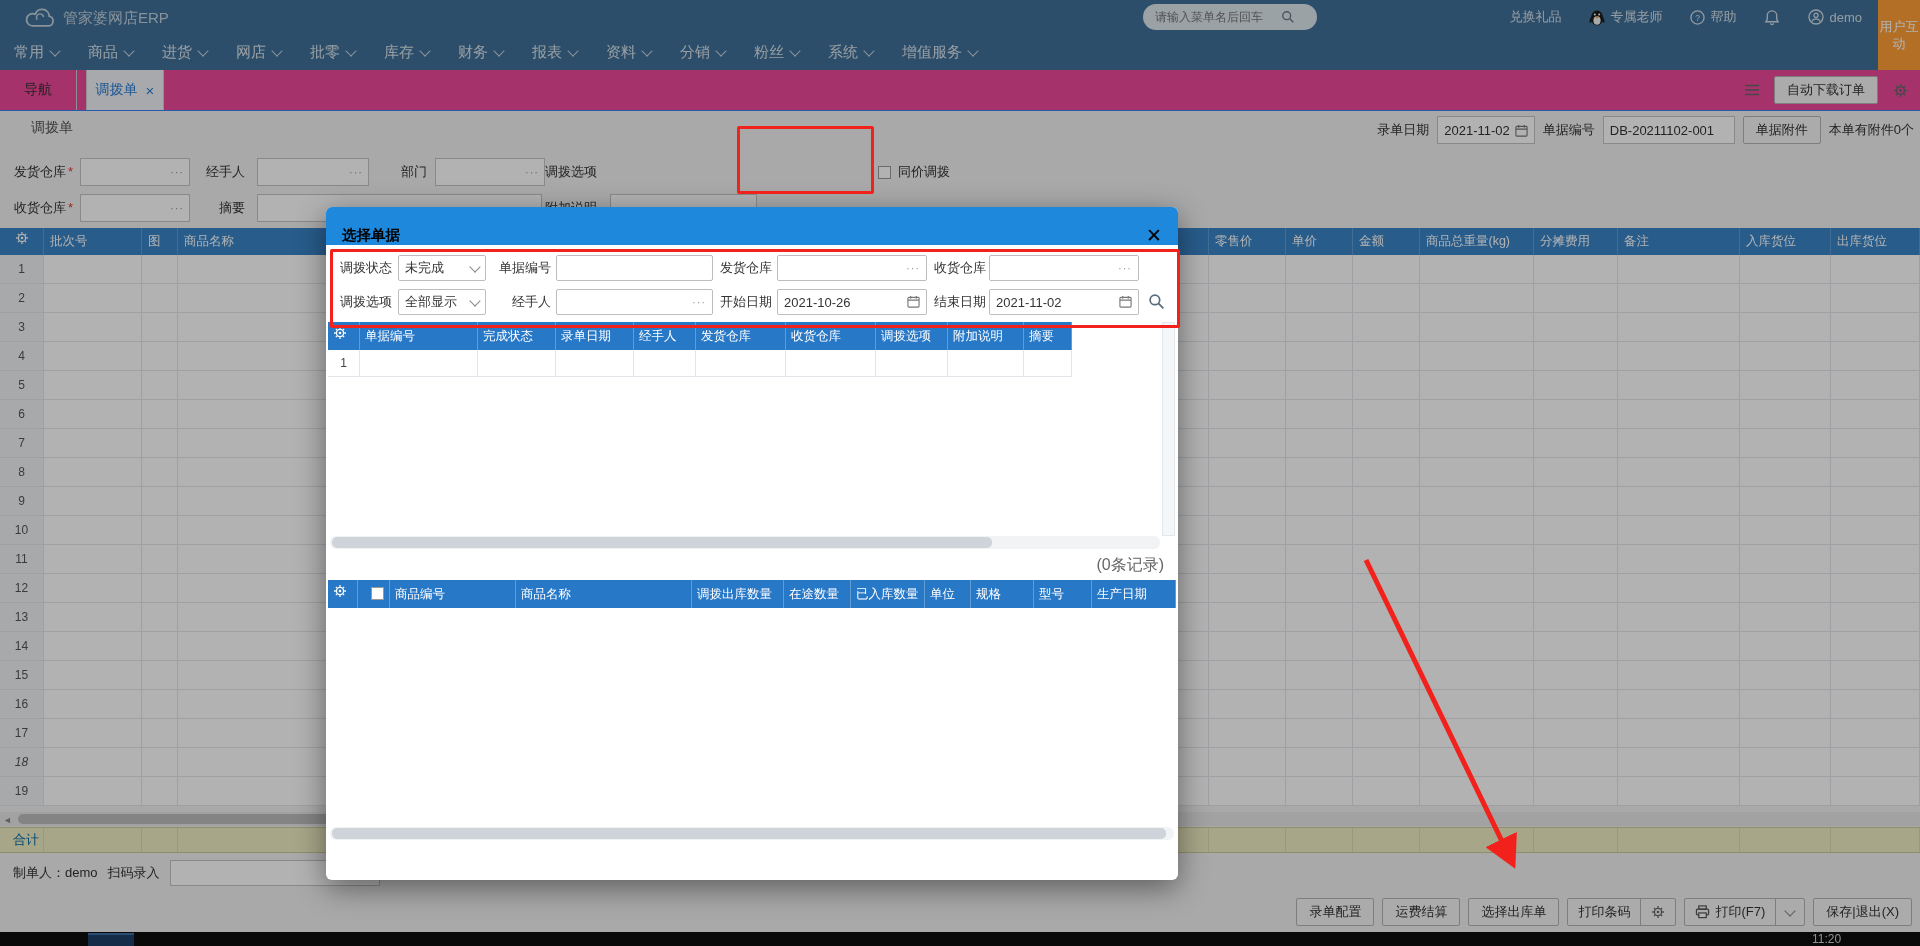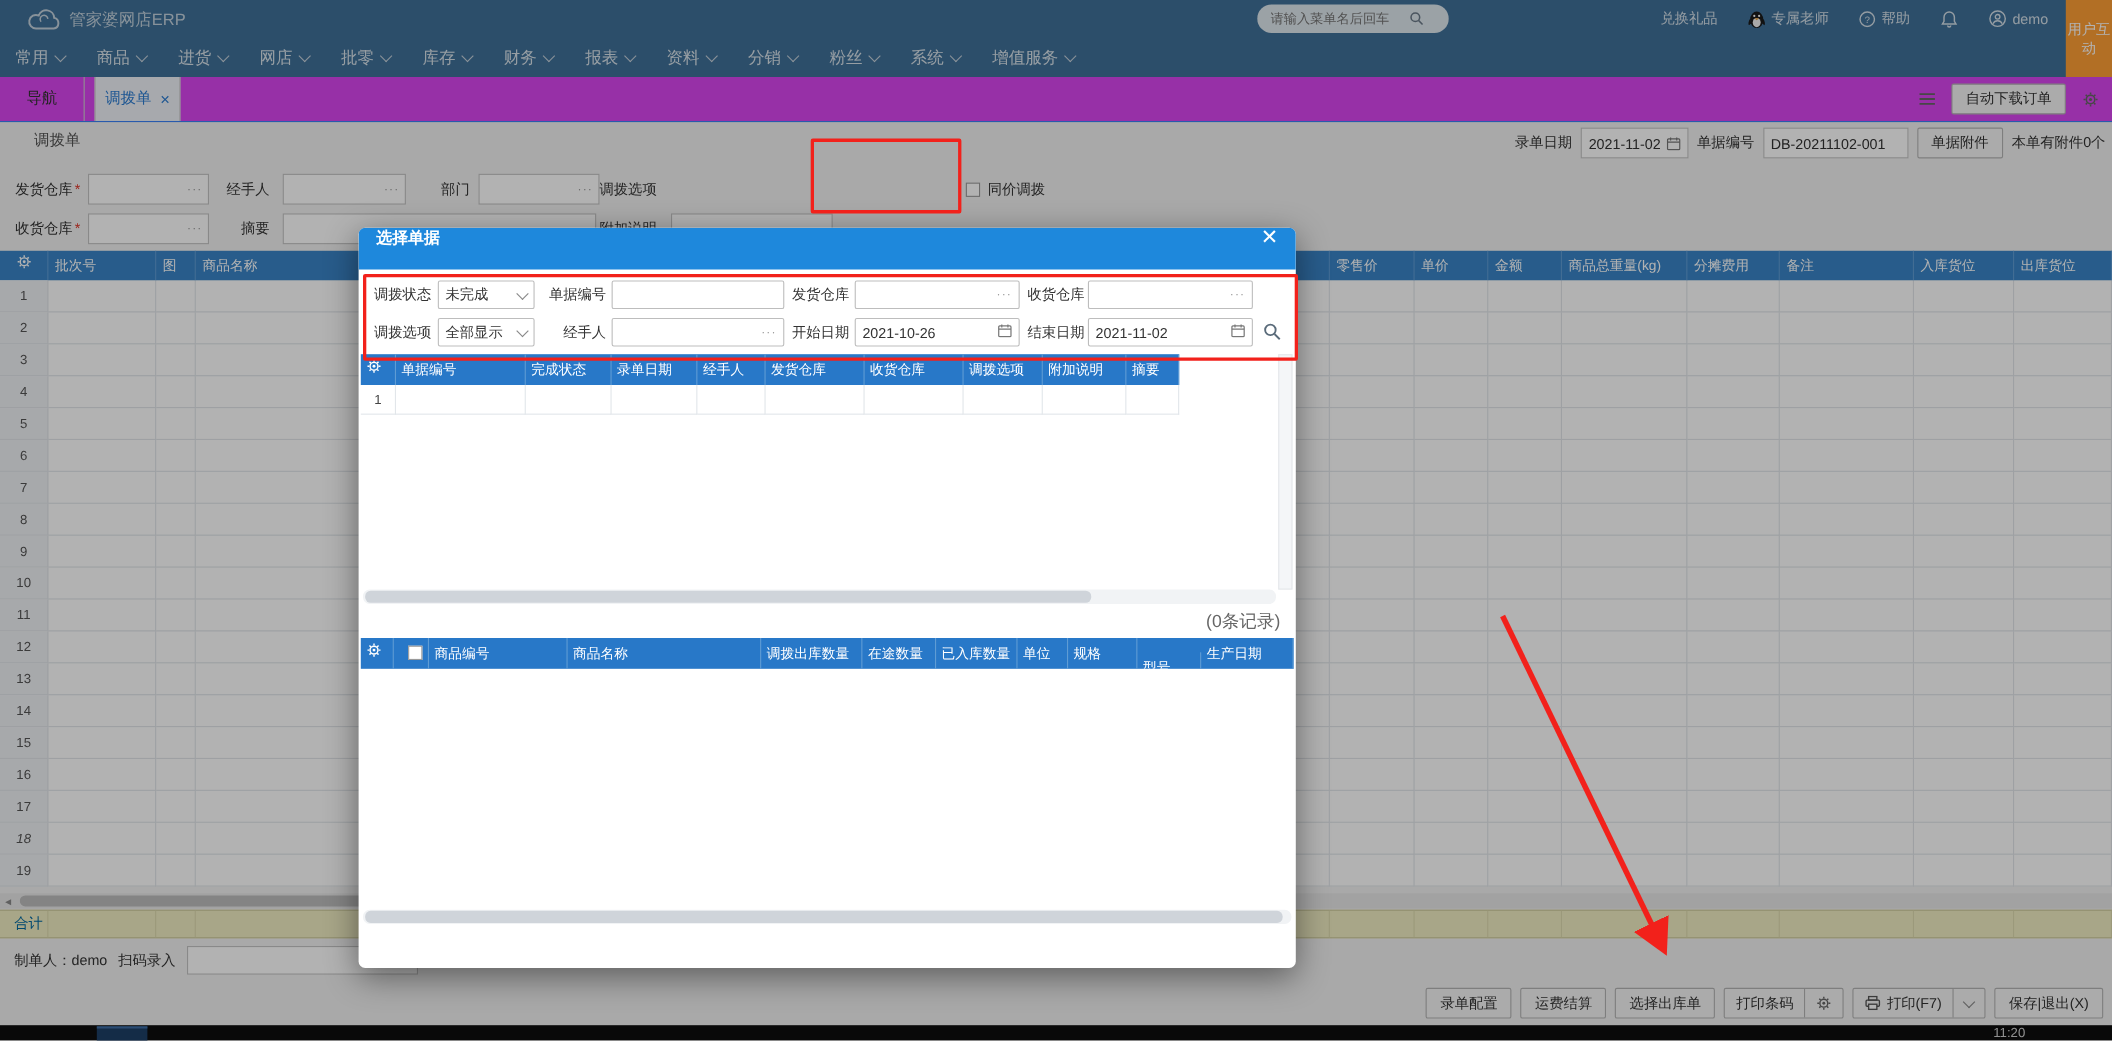--- a/index.html
+++ b/index.html
@@ -15,21 +15,21 @@
   .hdr-link{display:flex;align-items:center;gap:5px;cursor:pointer;}
   .user-widget{position:absolute;right:0;top:0;width:42px;height:70px;background:#ff9f36;color:#fff;
       display:flex;align-items:center;justify-content:center;text-align:center;font-size:13px;line-height:17px;}
   .menurow{position:absolute;left:0;top:34px;width:1878px;height:36px;display:flex;align-items:center;
       padding-left:14px;gap:29px;color:#d9e3ea;font-size:15px;}
   .menu-item{display:flex;align-items:center;gap:7px;cursor:pointer;white-space:nowrap;}
   .chev{width:7px;height:7px;border-left:1.5px solid #c7d2db;border-bottom:1.5px solid #c7d2db;
       transform:rotate(-45deg);display:inline-block;margin-top:-3px;}
   .chev.dark{border-color:#888;}
   
-  .tabbar{position:absolute;left:0;top:70px;width:1920px;height:40px;background:#d946ef;border-bottom:4px solid #3b82f6;}
+  .tabbar{position:absolute;left:0;top:70px;width:1920px;height:40px;background:#ec4899;border-bottom:4px solid #3b82f6;}
   .tab{position:absolute;top:0;height:40px;display:flex;align-items:center;justify-content:center;font-size:14px;cursor:pointer;}
   .tab.nav{left:0;width:76px;color:#333;border-right:1px solid #cfcfcf;}
   .tab.active{left:86px;width:76px;background:#f0f3f8;color:#2d7dd2;gap:8px;border-right:1px solid #cfcfcf;border-left:1px solid #cfcfcf;}
   .tab .x{font-size:15px;color:#2d7dd2;cursor:pointer;}
   .tabbar-right{position:absolute;right:8px;top:6px;display:flex;align-items:center;gap:10px;}
   .btn{height:26px;border:1px solid #b5b5b5;background:#f5f5f5;display:inline-flex;align-items:center;
       padding:0 12px;font-size:13px;color:#333;border-radius:2px;cursor:pointer;white-space:nowrap;}
   .iconbtn{width:24px;height:24px;display:flex;align-items:center;justify-content:center;cursor:pointer;}
   
   .formarea{position:absolute;left:0;top:111px;width:1920px;height:117px;background:#f2f2f2;}
@@ -72,22 +72,22 @@
   .grpbtn .sep{width:1px;height:100%;background:#b5b5b5;}
   
   .taskbar{position:absolute;left:0;top:932px;width:1920px;height:14px;background:#0d0d0d;}
   .taskapp{position:absolute;left:88px;top:1px;width:46px;height:13px;background:#1e3f66;border-top:2px solid #3e6ea5;}
   .tasktime{position:absolute;left:1812px;top:0px;color:#cfcfcf;font-size:12px;}
   
   .dim{position:absolute;left:0;top:0;width:1920px;height:946px;background:rgba(0,0,0,0.30);z-index:50;}
   
   .modal{position:absolute;left:326px;top:207px;width:852px;height:673px;background:#fff;z-index:100;
       border-radius:6px;box-shadow:0 8px 30px rgba(0,0,0,.45);overflow:hidden;}
-  .m-header{position:absolute;left:0;top:0;width:852px;height:38px;background:#1e88dc;color:#ffffff;
-      display:flex;align-items:flex-start;padding:0 16px;box-sizing:border-box;}
+  .m-header{position:absolute;left:0;top:0;width:852px;height:38px;background:#1e88dc;color:#000000;
+      display:flex;align-items:flex-end;padding:0 16px;box-sizing:border-box;}
   .m-title{font-size:14.5px;font-weight:bold;}
   .m-close{margin-left:auto;font-size:19px;cursor:pointer;line-height:1;}
   .m-filters{position:absolute;left:0;top:44px;width:852px;height:70px;}
   .m-lb{position:absolute;height:26px;line-height:26px;font-size:13px;color:#333;}
   .m-fld{position:absolute;height:26px;border:1px solid #bdbdbd;background:#fff;box-sizing:border-box;
       display:flex;align-items:center;padding:0 6px;font-size:13px;color:#333;border-radius:2px;}
   .m-fld .chev.dark{margin-left:auto;}
   .mh-row{display:flex;height:28px;background:#2878c8;}
   .mh{color:#fff;font-size:12.5px;line-height:28px;padding-left:5px;box-sizing:border-box;
       border-right:1px solid #5f9cd4;overflow:hidden;white-space:nowrap;flex:none;}
@@ -808,21 +808,21 @@
             <circle cx="8" cy="8" r="1.5" fill="#ffffff"></circle>
           </svg></div>
         <div class="mh" style="width: 32px;"><span class="cbox" style="margin:7px 0 0 8px;"></span></div>
         <div class="mh" style="width: 126px;">商品编号</div>
         <div class="mh" style="width: 176px;">商品名称</div>
         <div class="mh" style="width: 92px;">调拨出库数量</div>
         <div class="mh" style="width: 67px;">在途数量</div>
         <div class="mh" style="width: 74px;">已入库数量</div>
         <div class="mh" style="width: 46px;">单位</div>
         <div class="mh" style="width: 63px;">规格</div>
-        <div class="mh" style="width: 58px; margin-top: 13px;">型号</div>
+        <div class="mh" style="width: 58px;">型号</div>
         <div class="mh" style="width: 84px;">生产日期</div>
       </div>
   </div>
   <div class="m-hscroll" style="left:4px;top:620px;width:844px;">
     <span class="m-hthumb" style="left:2px;width:834px;"></span>
   </div>
 
 </div>
 
 <div class="anno anno-rect" style="left:737px;top:126px;width:131px;height:62px;"></div>

